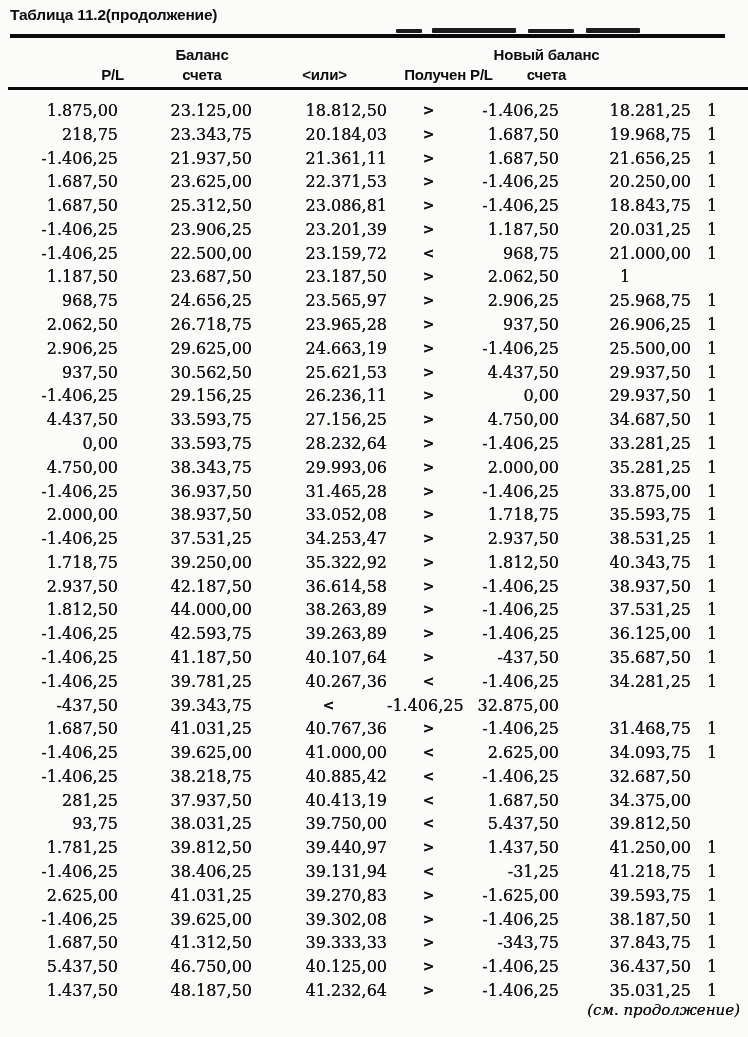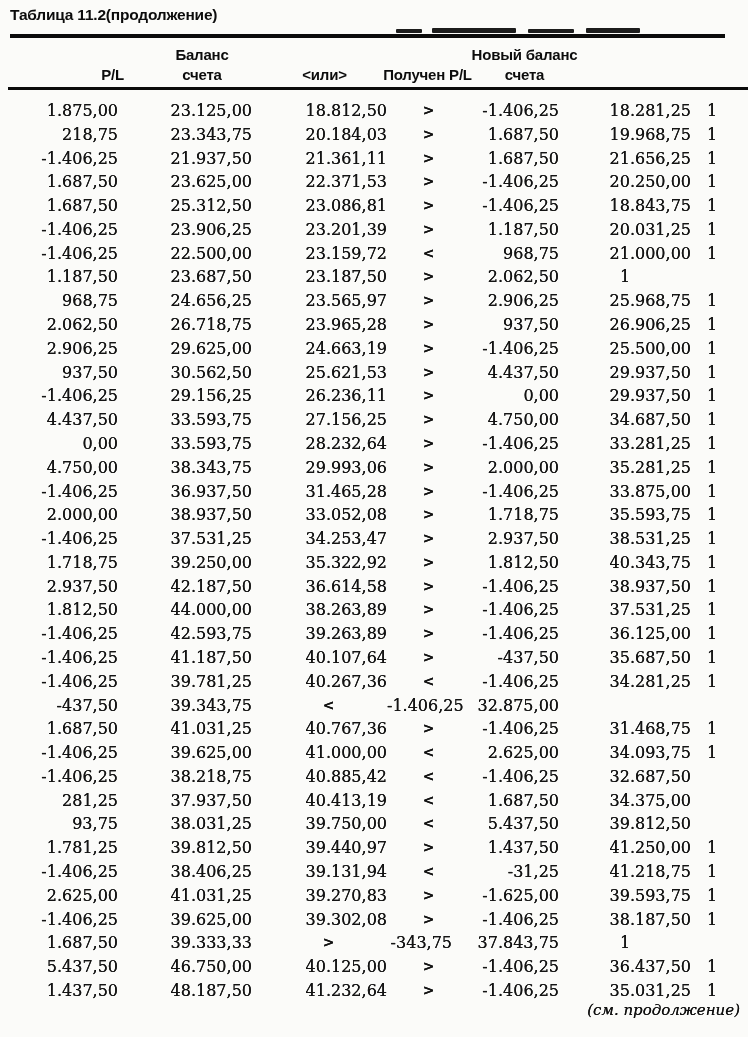--- a/index.html
+++ b/index.html
@@ -52,22 +52,22 @@
     justify-content: flex-end;
     align-items: center;
     line-height: 20px;
     white-space: nowrap;
     overflow: visible;
   }
   .hcell.h1 { left: 6px; align-items: flex-end; }
   .hcell.h2 { left: 17px; }
   .hcell.h3 { left: 10px; }
   .hcell.h4 { left: 5px; }
-  .hcell.h5 { left: 8px; }
-  .hcell.h6 { left: 19px; }
+  .hcell.h5 { left: 29px; }
+  .hcell.h6 { left: 41px; }
 
   .tbody {
     position: absolute;
     left: 10px;
     top: 99px;
     width: 723px;
   }
   .trow {
     display: grid;
     grid-template-columns: 108px 134px 135px 65px 107px 132px 42px;
@@ -453,20 +453,21 @@
         <div class="cell c1">-1.406,25</div>
         <div class="cell c2">39.625,00</div>
         <div class="cell c3">39.302,08</div>
         <div class="cell c4">&gt;</div>
         <div class="cell c5">-1.406,25</div>
         <div class="cell c6">38.187,50</div>
         <div class="cell c7">1</div>
       </div>
       <div class="trow">
         <div class="cell c1">1.687,50</div>
+        <div class="cell c2">41.312,50</div>
         <div class="cell c3">39.333,33</div>
         <div class="cell c4">&gt;</div>
         <div class="cell c5">-343,75</div>
         <div class="cell c6">37.843,75</div>
         <div class="cell c7">1</div>
       </div>
       <div class="trow">
         <div class="cell c1">5.437,50</div>
         <div class="cell c2">46.750,00</div>
         <div class="cell c3">40.125,00</div>

